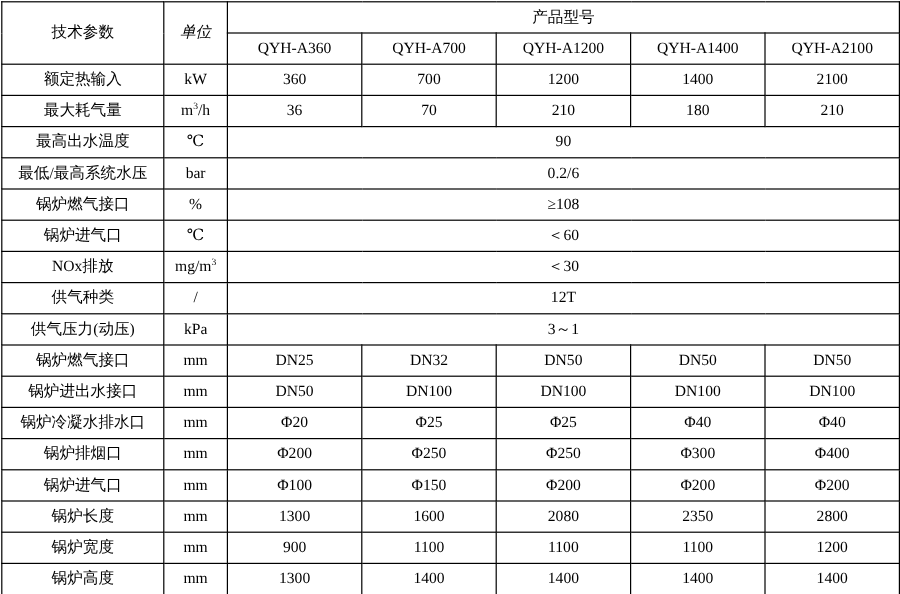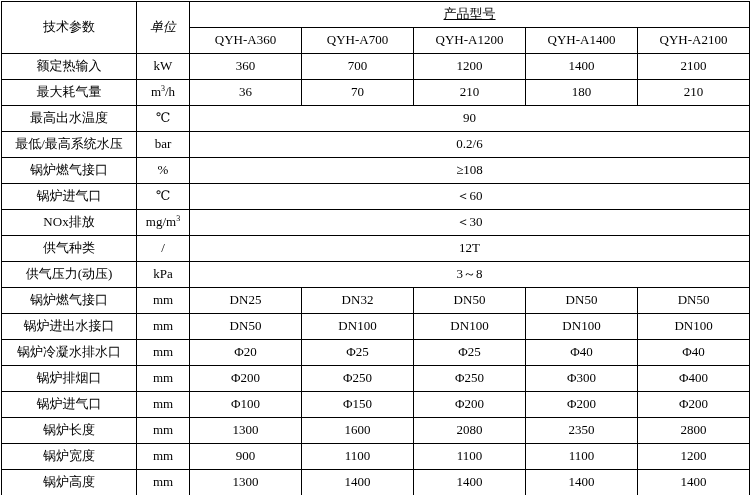--- a/index.html
+++ b/index.html
@@ -29,21 +29,21 @@
     height: 25px;
     line-height: 1.1;
     overflow: hidden;
     white-space: nowrap;
   }
   .col-param { width: 135px; }
   .col-unit  { width: 53px; }
   .col-model { width: 112px; }
   .hdr-param { font-size: 14px; }
   .hdr-unit  { font-size: 14px; font-style: italic; }
-  .hdr-models{ font-size: 14px; text-decoration: underline; }
+  .hdr-models{ font-size: 14px; }
   .param-cell { font-size: 13.5px; }
   .unit-cell  { font-size: 12.5px; }
   .val-cell   { font-size: 13px; margin-top: 28px; }
   .model-cell { font-size: 13px; font-family: Liberation Serif, serif; }
   sup {
     font-size: 8px;
     vertical-align: super;
     line-height: 0;
   }
 </style>
@@ -119,21 +119,21 @@
         <td class="val-cell" colspan="5">＜30</td>
       </tr>
       <tr>
         <td class="param-cell">供气种类</td>
         <td class="unit-cell">/</td>
         <td class="val-cell" colspan="5">12T</td>
       </tr>
       <tr>
         <td class="param-cell">供气压力(动压)</td>
         <td class="unit-cell">kPa</td>
-        <td class="val-cell" colspan="5">3～8</td>
+        <td class="val-cell" colspan="5">3～1</td>
       </tr>
       <tr>
         <td class="param-cell">锅炉燃气接口</td>
         <td class="unit-cell">mm</td>
         <td class="val-cell">DN25</td>
         <td class="val-cell">DN32</td>
         <td class="val-cell">DN50</td>
         <td class="val-cell">DN50</td>
         <td class="val-cell">DN50</td>
       </tr>

